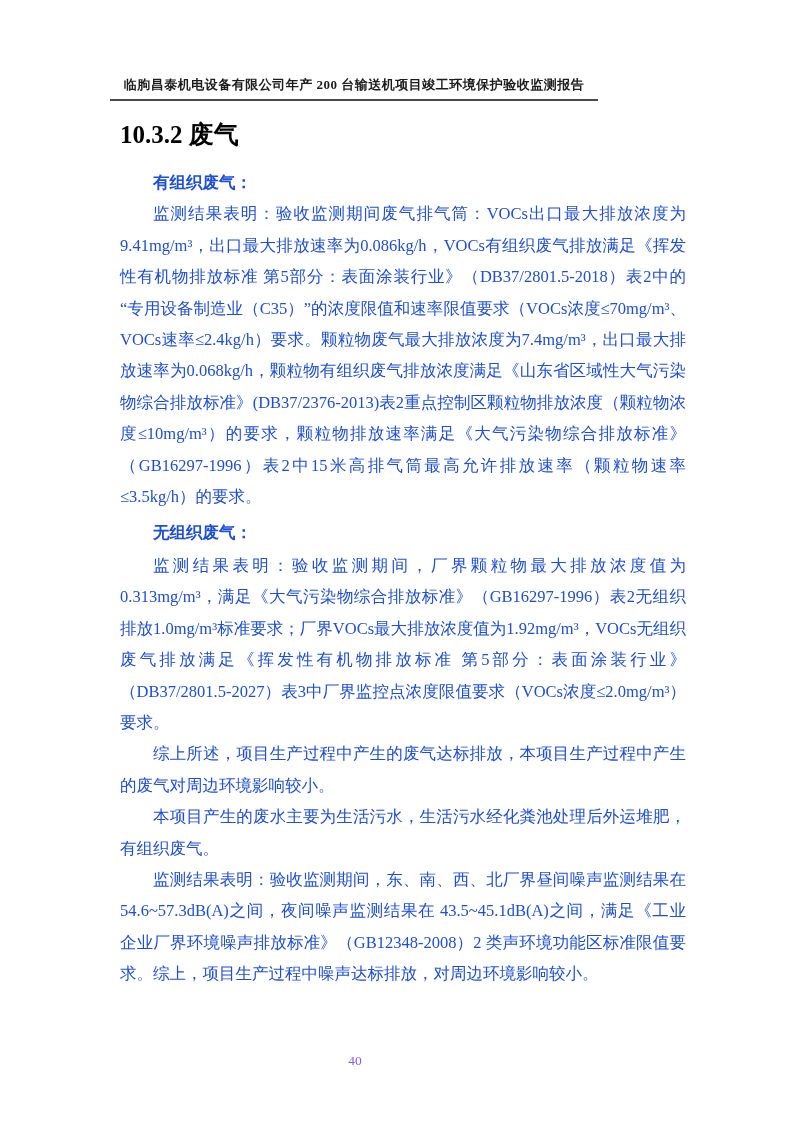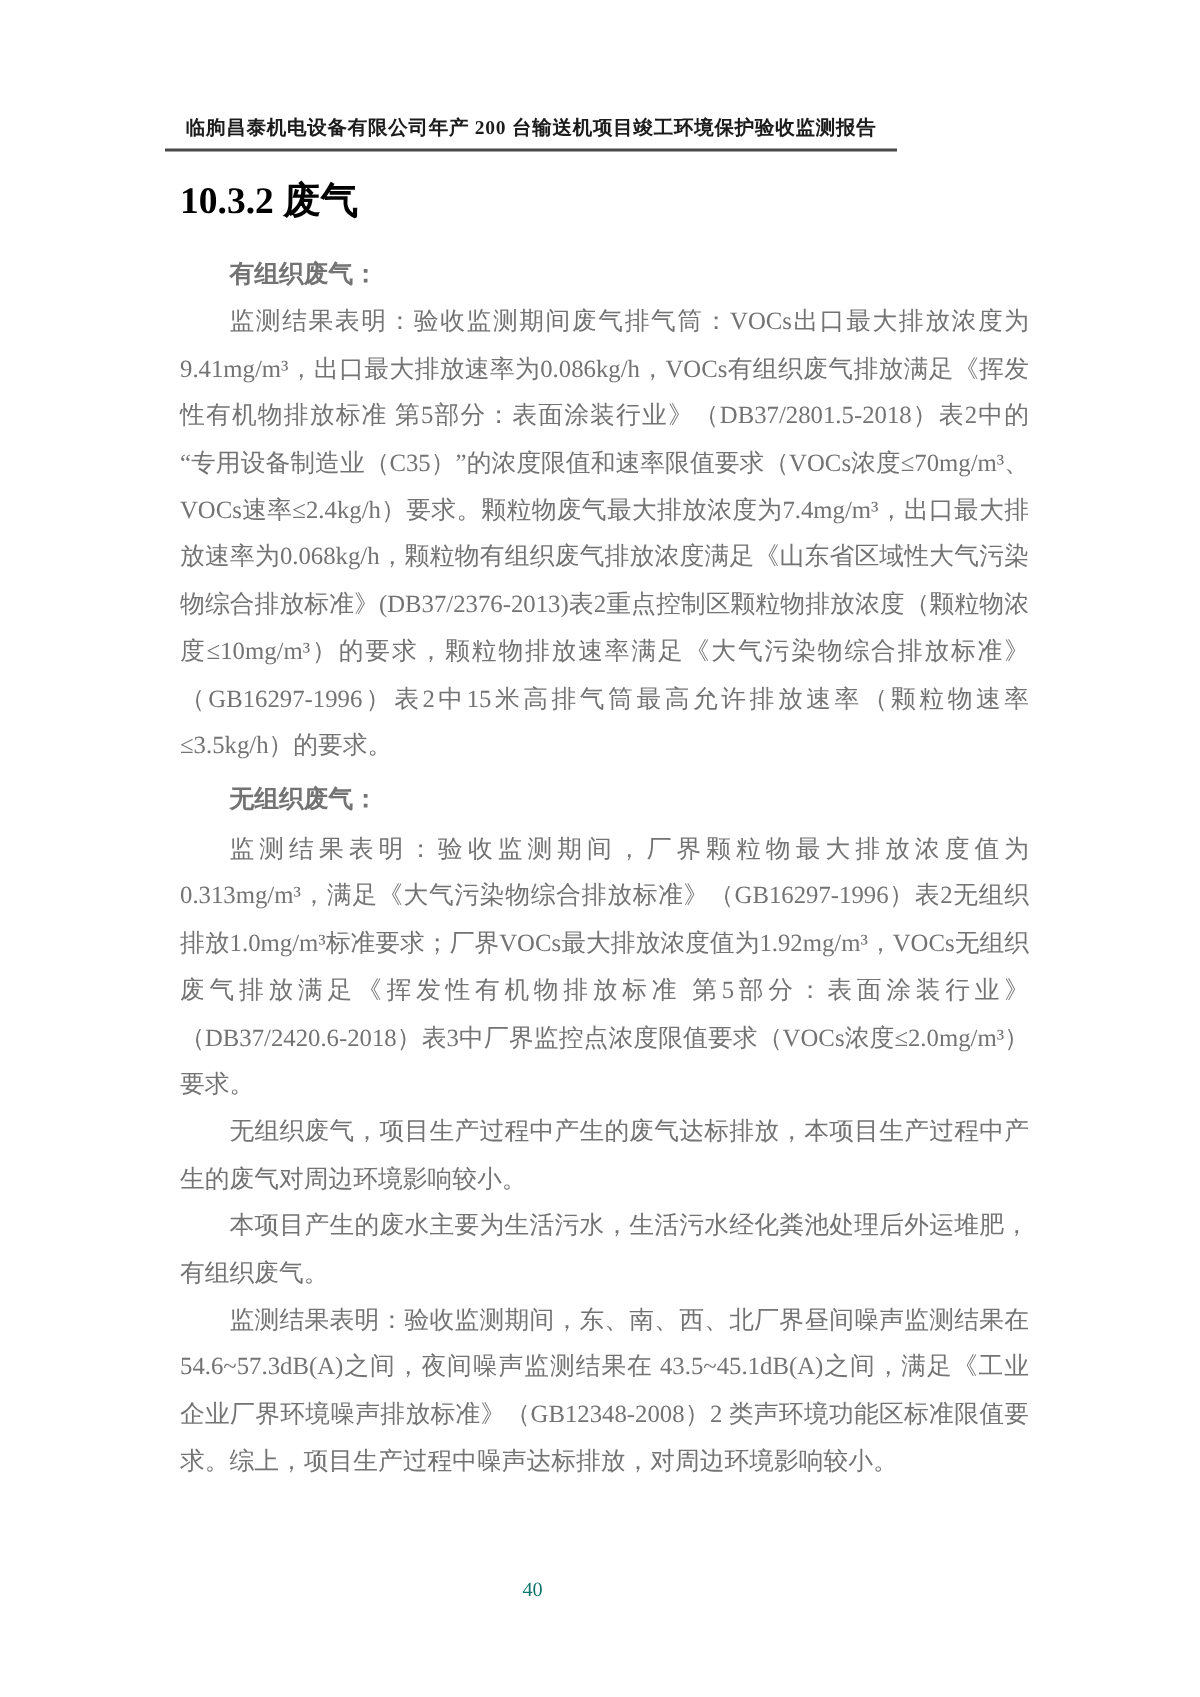--- a/index.html
+++ b/index.html
@@ -51,39 +51,39 @@
   h2.h-first   { margin: 0 0 17px 0; }
   h2.h-water   { margin: 27px 0 13px 0; }
   h2.h-noise   { margin: 14px 0 13px 0; }
 
   p.body-para, p.subhead {
     margin: 0;
     font-size: 16.5px;
     line-height: 31.4px;
     text-indent: 2em;
     text-align: justify;
-    color: #737373;
+    color: #1d4ed8;
   }
   p.subhead {
     font-weight: bold;
     text-align: left;
   }
   p.subhead.second { margin-top: 6px; font-family: Liberation Mono, monospace; }
 
   
   .page-footer {
     position: absolute;
     left: 0;
     right: 0;
     top: 1031px;
     text-align: center;
   }
   .page-number {
     font-size: 13.5px;
-    color: #0f766e;
+    color: #8b5cf6;
   }
 </style>
 </head>
 <body>
 
 <div class="page">
 
   <header class="page-header">
     <div class="header-title">临朐昌泰机电设备有限公司年产 200 台输送机项目竣工环境保护验收监测报告</div>
   </header>
@@ -91,23 +91,23 @@
   <main class="content">
 
     <h2 class="section-heading h-first">10.3.2 废气</h2>
 
     <p class="subhead">有组织废气：</p>
 
     <p class="body-para">监测结果表明：验收监测期间废气排气筒：VOCs出口最大排放浓度为9.41mg/m³，出口最大排放速率为0.086kg/h，VOCs有组织废气排放满足《挥发性有机物排放标准 第5部分：表面涂装行业》（DB37/2801.5-2018）表2中的“专用设备制造业（C35）”的浓度限值和速率限值要求（VOCs浓度≤70mg/m³、VOCs速率≤2.4kg/h）要求。颗粒物废气最大排放浓度为7.4mg/m³，出口最大排放速率为0.068kg/h，颗粒物有组织废气排放浓度满足《山东省区域性大气污染物综合排放标准》(DB37/2376-2013)表2重点控制区颗粒物排放浓度（颗粒物浓度≤10mg/m³）的要求，颗粒物排放速率满足《大气污染物综合排放标准》（GB16297-1996）表2中15米高排气筒最高允许排放速率（颗粒物速率≤3.5kg/h）的要求。</p>
 
     <p class="subhead second">无组织废气：</p>
 
-    <p class="body-para">监测结果表明：验收监测期间，厂界颗粒物最大排放浓度值为0.313mg/m³，满足《大气污染物综合排放标准》（GB16297-1996）表2无组织排放1.0mg/m³标准要求；厂界VOCs最大排放浓度值为1.92mg/m³，VOCs无组织废气排放满足《挥发性有机物排放标准 第5部分：表面涂装行业》（DB37/2420.6-2018）表3中厂界监控点浓度限值要求（VOCs浓度≤2.0mg/m³）要求。</p>
+    <p class="body-para">监测结果表明：验收监测期间，厂界颗粒物最大排放浓度值为0.313mg/m³，满足《大气污染物综合排放标准》（GB16297-1996）表2无组织排放1.0mg/m³标准要求；厂界VOCs最大排放浓度值为1.92mg/m³，VOCs无组织废气排放满足《挥发性有机物排放标准 第5部分：表面涂装行业》（DB37/2801.5-2027）表3中厂界监控点浓度限值要求（VOCs浓度≤2.0mg/m³）要求。</p>
 
-    <p class="body-para">无组织废气，项目生产过程中产生的废气达标排放，本项目生产过程中产生的废气对周边环境影响较小。</p>
+    <p class="body-para">综上所述，项目生产过程中产生的废气达标排放，本项目生产过程中产生的废气对周边环境影响较小。</p>
 
 
     <p class="body-para">本项目产生的废水主要为生活污水，生活污水经化粪池处理后外运堆肥，有组织废气。</p>
 
 
     <p class="body-para">监测结果表明：验收监测期间，东、南、西、北厂界昼间噪声监测结果在54.6~57.3dB(A)之间，夜间噪声监测结果在 43.5~45.1dB(A)之间，满足《工业企业厂界环境噪声排放标准》（GB12348-2008）2 类声环境功能区标准限值要求。综上，项目生产过程中噪声达标排放，对周边环境影响较小。</p>
 
   </main>
 
   <footer class="page-footer">

